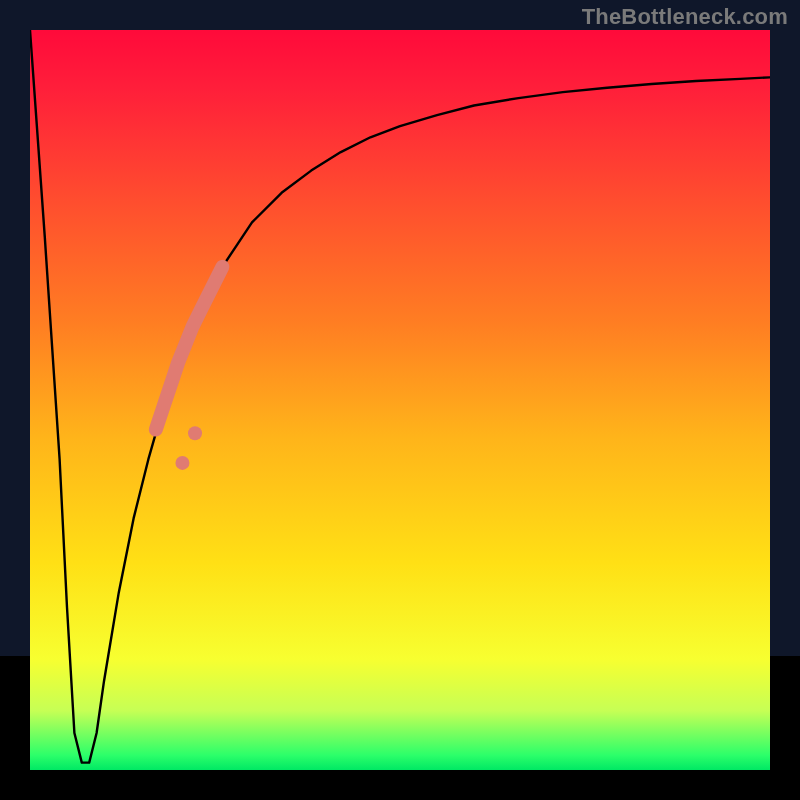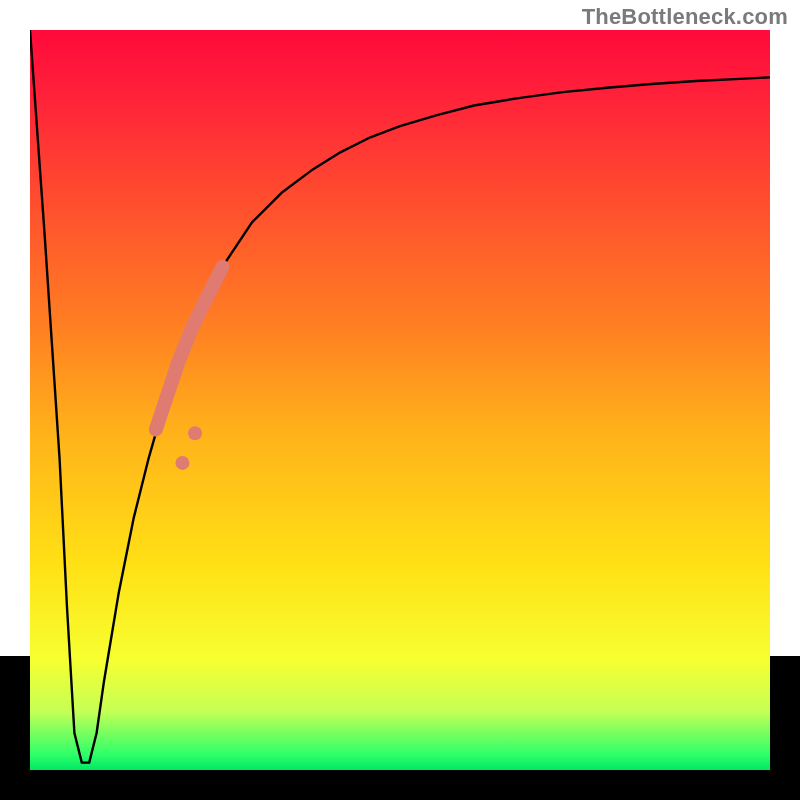--- a/index.html
+++ b/index.html
@@ -8,21 +8,21 @@
     width: 800px;
     height: 800px;
     overflow: hidden;
     background: #000;
     font-family: Arial, Helvetica, sans-serif;
   }
   .frame {
     position: relative;
     width: 800px;
     height: 656px;
-    background: #ffffff;
+    background: #0f172a;
   }
   .plot {
     position: absolute;
     left: 30px;
     top: 30px;
     width: 740px;
     height: 740px;
     
     background: linear-gradient(
       to bottom,

